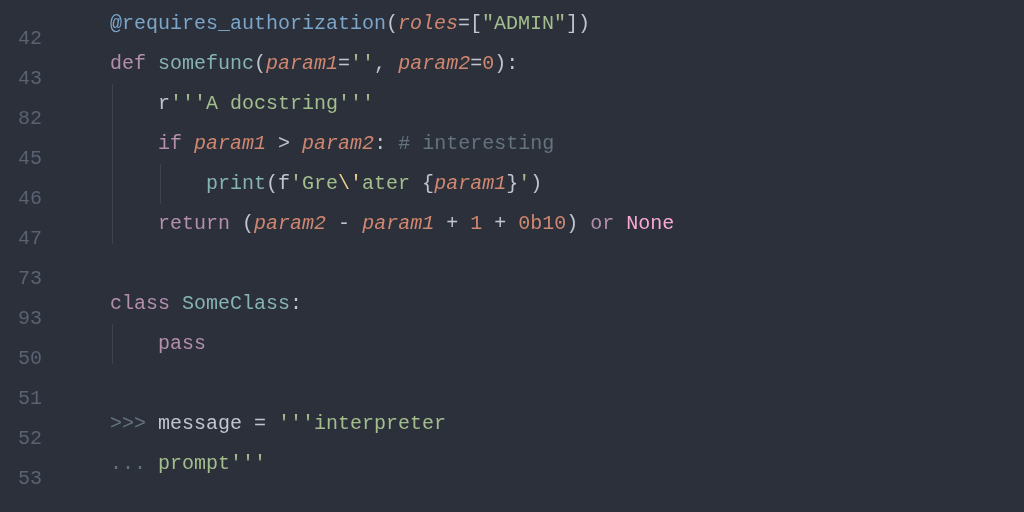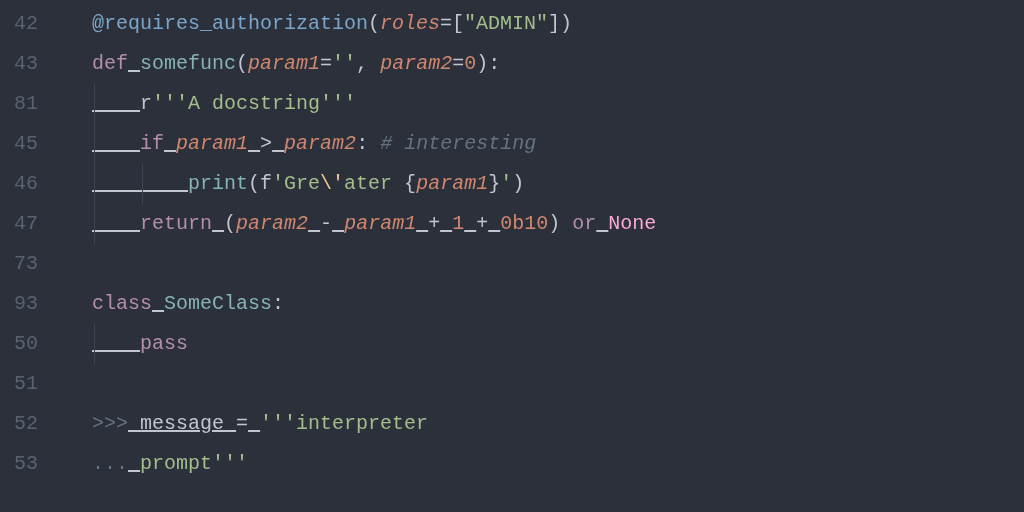--- a/index.html
+++ b/index.html
@@ -14,26 +14,27 @@
   .editor {
     display: flex;
     width: 100%;
     height: 100%;
     font-size: 20px;
     line-height: 40px;
   }
   .gutter {
     width: 64px;
     flex: 0 0 64px;
-    padding-top: 4px;
-    text-align: center;
+    padding-top: 19px;
+    text-align: left;
     color: #5a6272;
     user-select: none;
     padding-right: 12px;
     box-sizing: border-box;
+    margin-left: 18px;
   }
   .gutter div { height: 40px; }
   .code {
     flex: 1;
     padding-top: 4px;
     padding-left: 28px;
     white-space: pre;
     color: #c0c5ce;
   }
   .code .line {
@@ -51,36 +52,36 @@
   .dec  { color: #7ba5c9; margin-top: 12px; }           
   .kw   { color: #b48ead; }           
   .kw-i { color: #b48ead; } 
   .fn   { color: #86b3b3; text-align: right; }           
   .prm  { color: #d08770; font-style: italic; text-align: center; }           
   .punc { color: #c0c5ce; }
   .str  { color: #a3be8c; }           
   .esc  { color: #ebcb8b; }           
   .num  { color: #d08770; }           
   .const{ color: #f9a8d4; }           
-  .cmt  { color: #65737e; font-style: italic; } 
+  .cmt  { color: #65737e; } 
   .op   { color: #c0c5ce; }
   .fs   { color: #c0c5ce; }           
   .call { color: #86b3b3; }           
-  .plain{ color: #c0c5ce; text-decoration: underline; }
+  .plain{ color: #c0c5ce; }
   .prompt { color: #65737e; }         
   .raw  { color: #c0c5ce; }           
 </style>
 </head>
 <body>
 
 <div class="editor">
   <div class="gutter" id="gutter">
       <div>42</div>
       <div>43</div>
-      <div>81</div>
+      <div>82</div>
       <div>45</div>
       <div>46</div>
       <div>47</div>
       <div>73</div>
       <div>93</div>
       <div>50</div>
       <div>51</div>
       <div>52</div>
       <div>53</div>
     </div>

